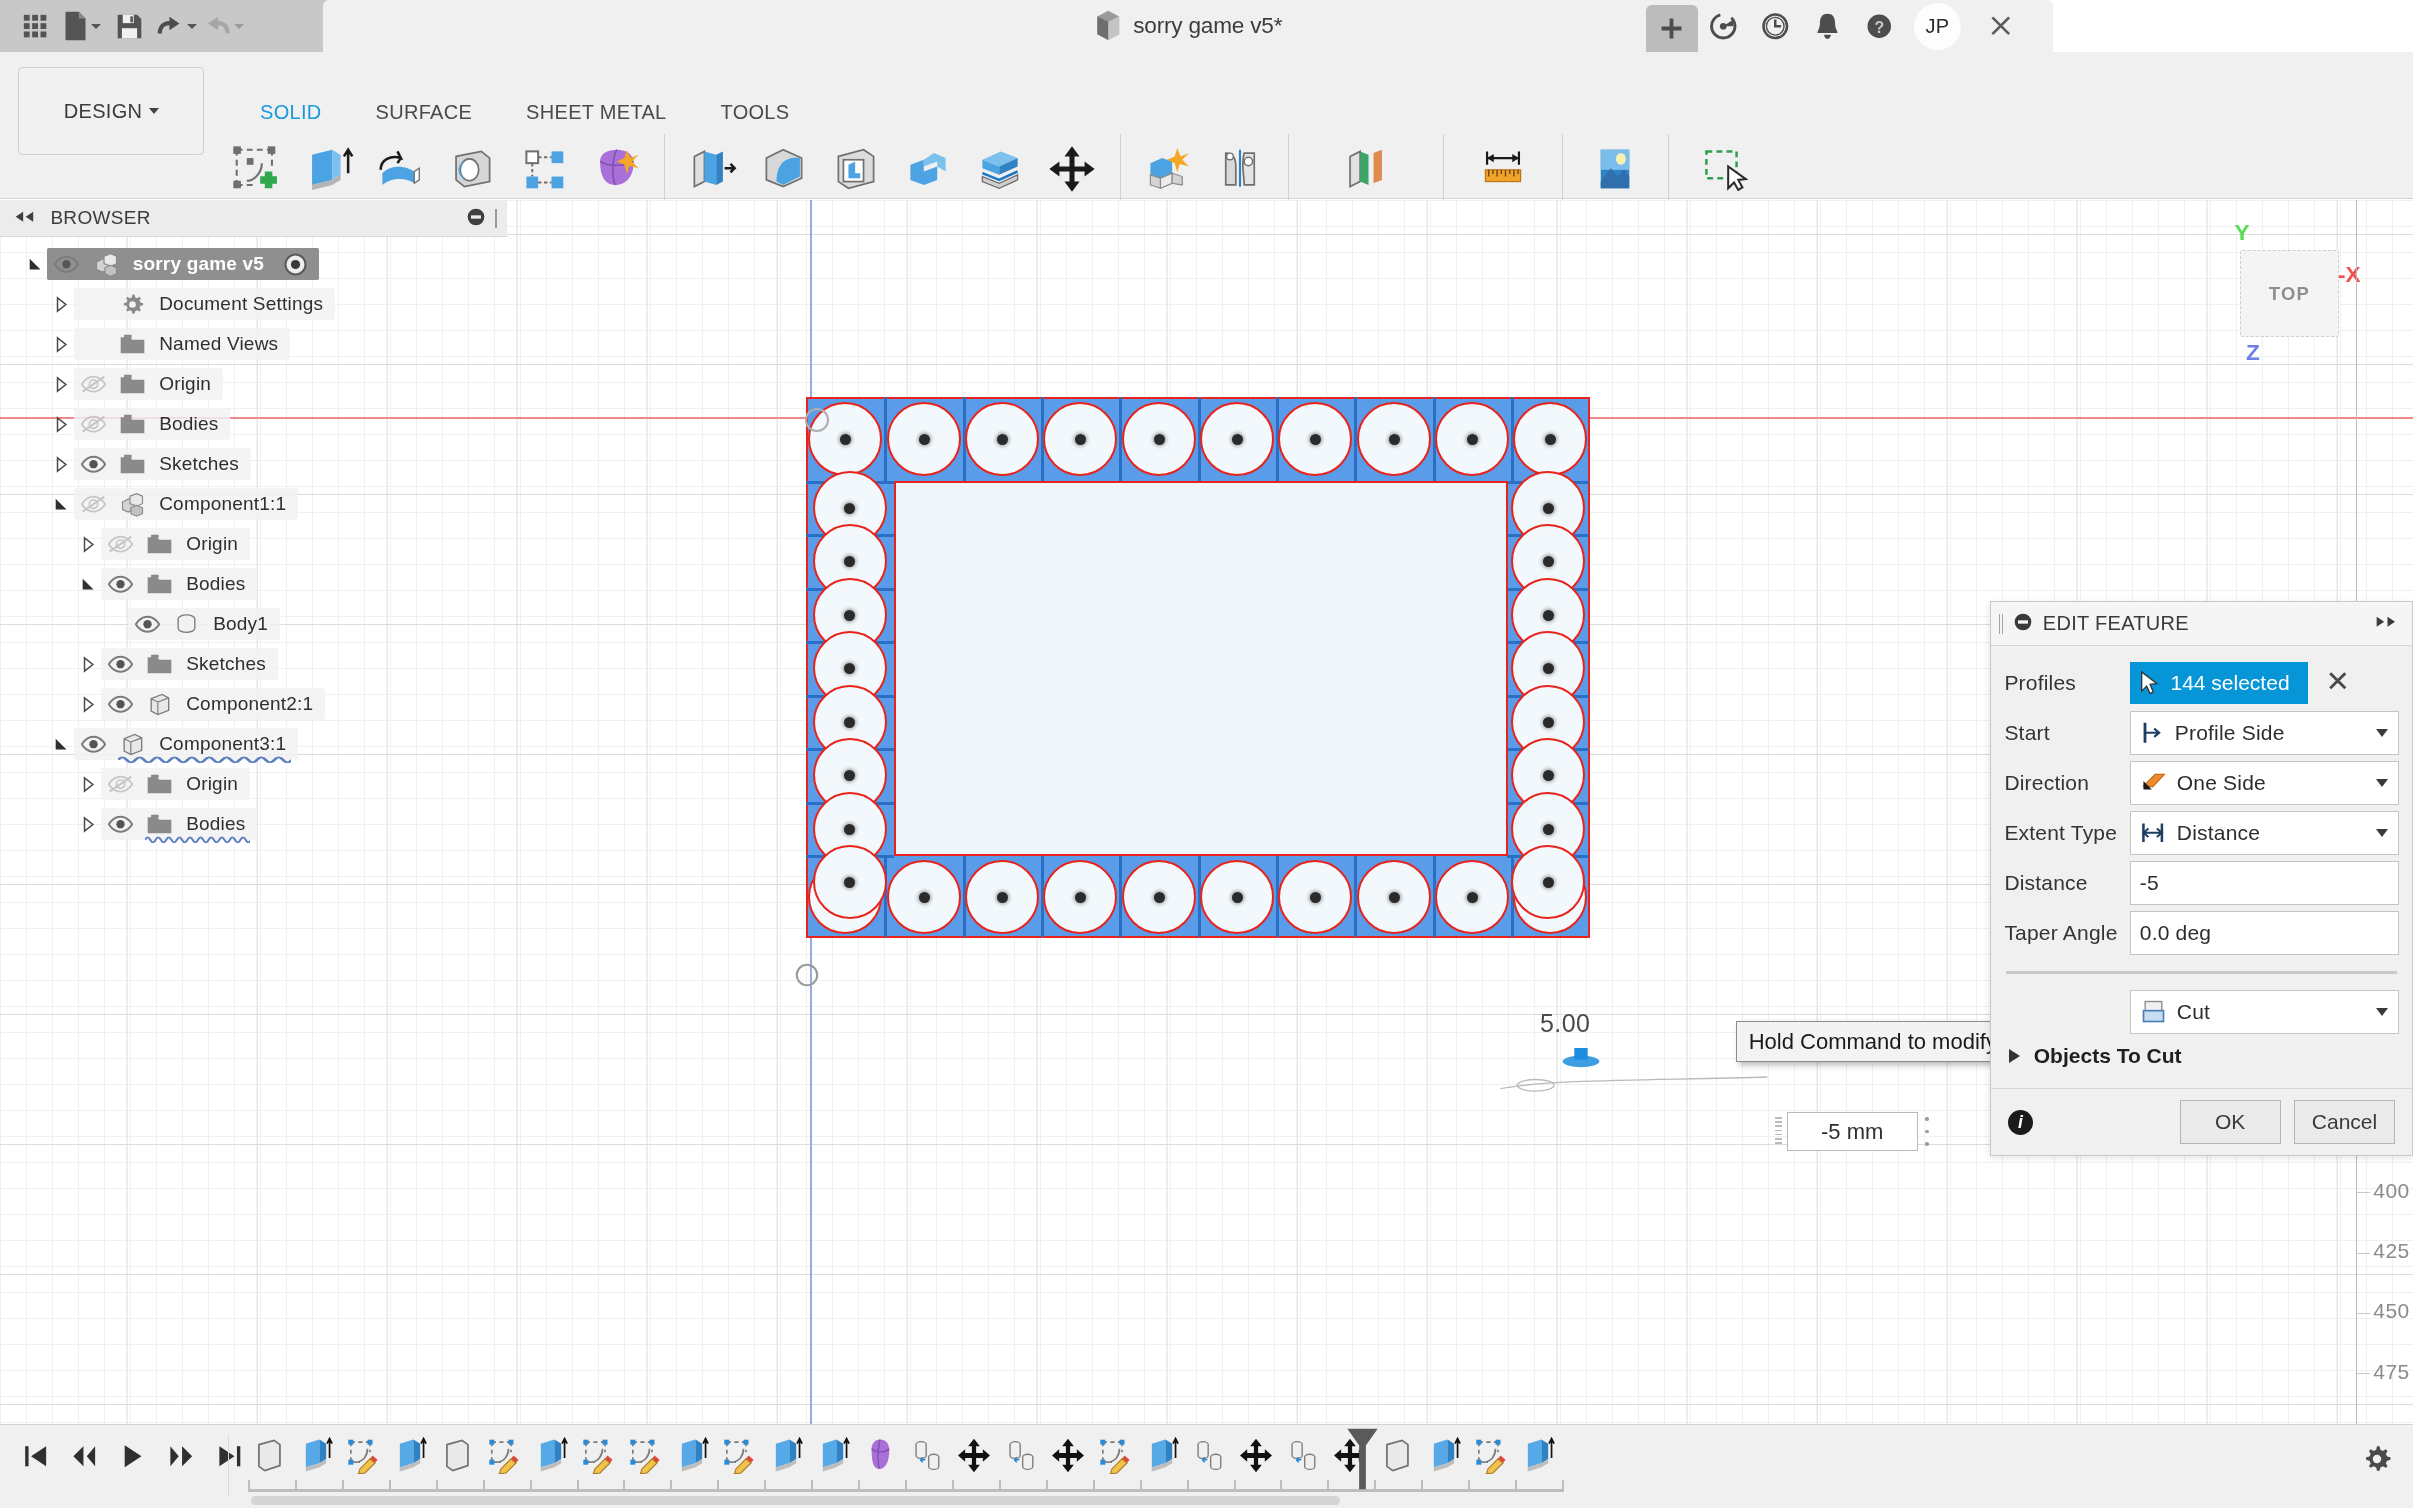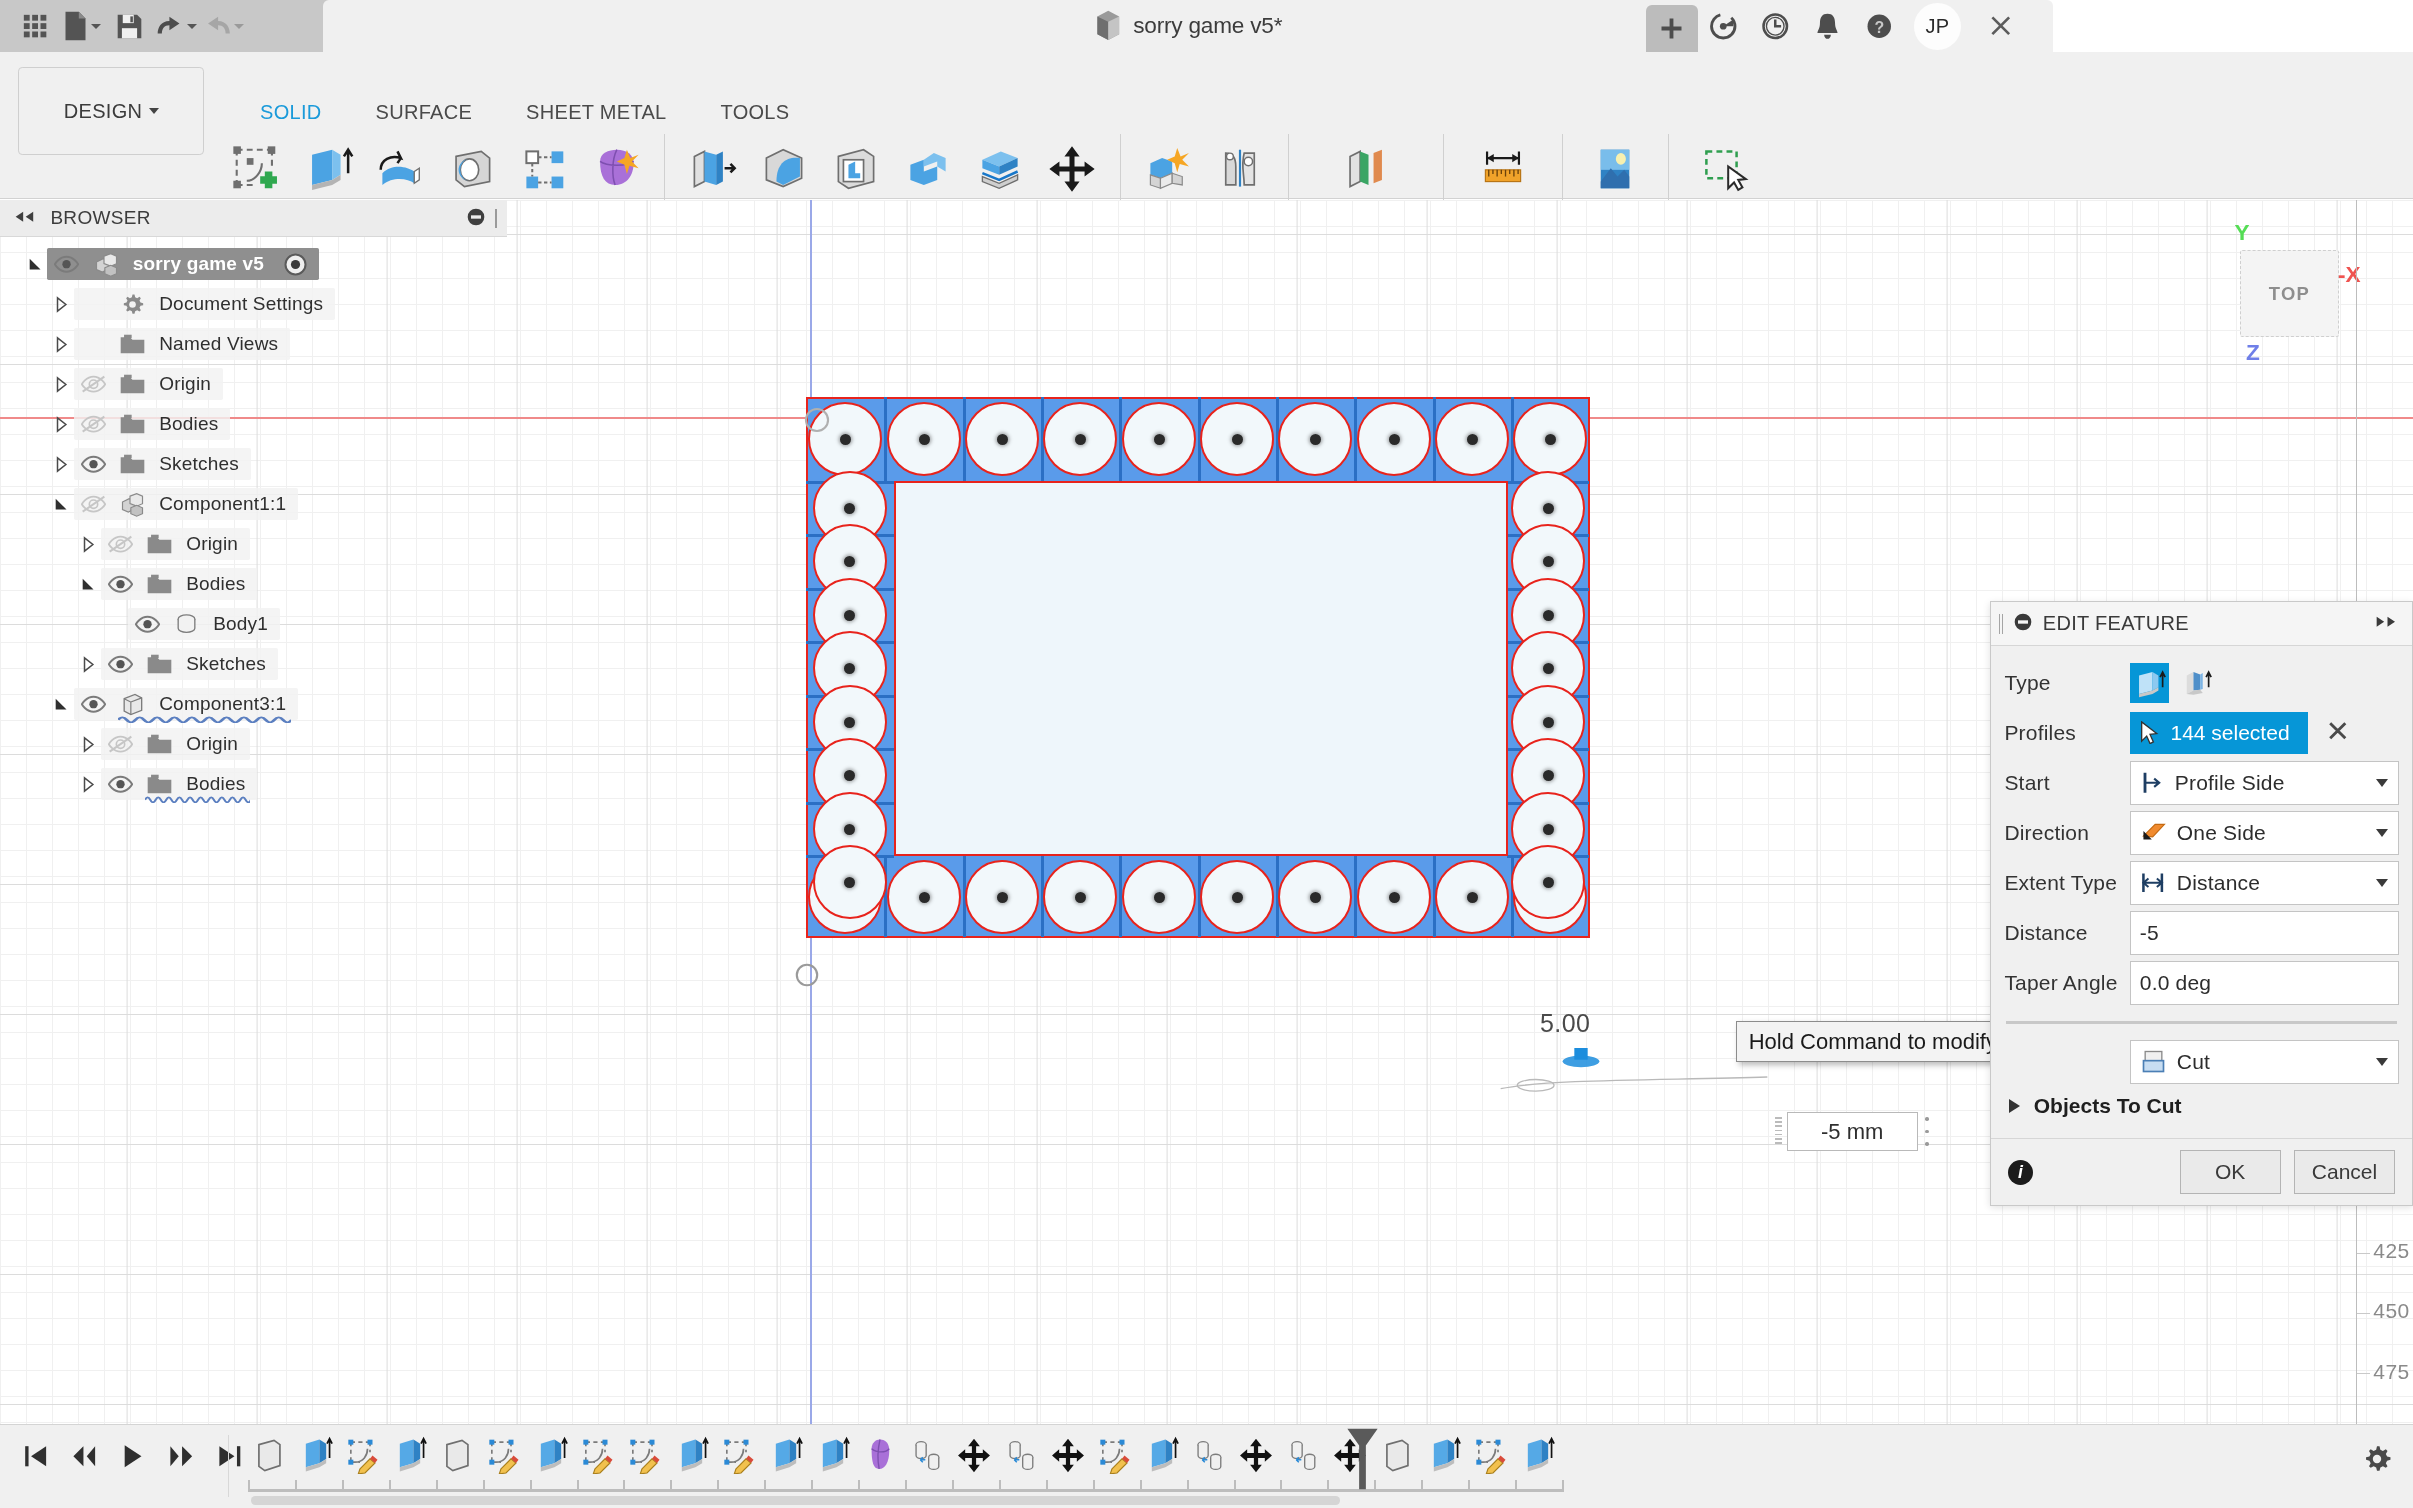--- a/index.html
+++ b/index.html
@@ -1001,20 +1001,42 @@
             <span class="ico-c">
               <svg width="27" height="22" viewBox="0 0 32 26">
                 <path d="M2 5 L13 5 L16 8 L30 8 L30 24 L2 24 Z" fill="#8a8a8a"></path>
                 <rect x="6" y="2" width="9" height="4" fill="#8a8a8a"></rect>
               </svg>
             </span>
             <span class="tlabel" style="padding-left: 6.7px;">Sketches</span>
           </span>
         </div>
         <div class="trow">
+          <span class="arrow-c" style="margin-left: 77px;">
+            <svg width="13.4" height="17" viewBox="0 0 16 20">
+              <path d="M3 2 L13 10 L3 18 Z" fill="none" stroke="#4a4a4a" stroke-width="1.8"></path>
+            </svg>
+          </span>
+          <span class="tw" style="position: relative;">
+            <span class="eye-c">
+              <svg width="25" height="18.4" viewBox="0 0 30 22">
+                <path d="M15 2 C6 2 1 11 1 11 C1 11 6 20 15 20 C24 20 29 11 29 11 C29 11 24 2 15 2 Z" fill="none" stroke="#7b7b7b" stroke-width="2.4"></path>
+                <circle cx="15" cy="11" r="5" fill="#555"></circle>
+              </svg>
+            </span>
+            <span class="ico-c">
+              <svg width="25" height="25" viewBox="0 0 30 30">
+                <path d="M5 8 L18 3 L26 7 L26 22 L13 27 L5 23 Z" fill="#e8e8e8" stroke="#7c7c7c" stroke-width="1.6"></path>
+                <path d="M5 8 L13 12 L13 27 M13 12 L26 7" fill="none" stroke="#7c7c7c" stroke-width="1.4"></path>
+              </svg>
+            </span>
+            <span class="tlabel" style="padding-left: 6.7px;">Component2:1</span>
+          </span>
+        </div>
+        <div class="trow">
           <span class="arrow-c" style="margin-left: 50px;">
             <svg width="15" height="15" viewBox="0 0 18 18">
               <path d="M2 2 L15 15 L2 15 Z" fill="#2f2f2f"></path>
             </svg>
           </span>
           <span class="tw" style="position: relative;">
             <span class="eye-c">
               <svg width="25" height="18.4" viewBox="0 0 30 22">
                 <path d="M15 2 C6 2 1 11 1 11 C1 11 6 20 15 20 C24 20 29 11 29 11 C29 11 24 2 15 2 Z" fill="none" stroke="#7b7b7b" stroke-width="2.4"></path>
                 <circle cx="15" cy="11" r="5" fill="#555"></circle>
@@ -1217,42 +1239,20 @@
         <span class="eftitle">EDIT FEATURE</span>
         <span style="position:absolute;right:11.7px;">
           <svg width="25" height="13.4" viewBox="0 0 30 16">
               <path d="M2 2 L11 8 L2 14 Z M15 2 L24 8 L15 14 Z" fill="#3a3a3a"></path>
             </svg>
         </span>
       </div>
 
       <div class="ef-body">
 
-        <div class="efrow">
-          <span class="eflabel">Type</span>
-          <span class="typebtns">
-            <span class="tbtn on">
-              <svg width="32" height="32" viewBox="0 0 38 38">
-                <path d="M6 10 L22 6 L22 28 L6 32 Z" fill="#bfe2f8"></path>
-                <path d="M22 6 L29 10 L29 24 L22 28 Z" fill="#8cc9f0"></path>
-                <path d="M6 32 L22 28 L29 24 L29 28 L22 32 L6 36 Z" fill="#c8c8c8"></path>
-                <path d="M34 24 V8 M31 12 L34 6 L37 12" stroke="#1a1a1a" stroke-width="2" fill="none"></path>
-              </svg>
-            </span>
-            <span class="tbtn">
-              <svg width="32" height="32" viewBox="0 0 38 38">
-                <path d="M8 10 L16 6 L16 28 L8 32 Z" fill="#dcdcdc"></path>
-                <path d="M16 6 L24 9 L24 27 L16 28 Z" fill="#4f8fc9"></path>
-                <path d="M24 9 L27 7 L27 26 L24 27 Z" fill="#7cb4e4"></path>
-                <path d="M8 32 L16 28 L24 27 L27 31 L16 33 Z" fill="#c8c8c8"></path>
-                <path d="M34 24 V8 M31 12 L34 6 L37 12" stroke="#1a1a1a" stroke-width="2" fill="none"></path>
-              </svg>
-            </span>
-          </span>
-        </div>
 
         <div class="efrow">
           <span class="eflabel">Profiles</span>
           <span class="sel-chip">
             <svg width="18.4" height="23.5" viewBox="0 0 22 28">
                 <path d="M2 1 L2 24 L8 18 L12 27 L16 25 L12 16 L20 15 Z" fill="#ffffff" stroke="#333" stroke-width="1.6"></path>
               </svg>
             <span>144 selected</span>
           </span>
           <span class="ef-x">

